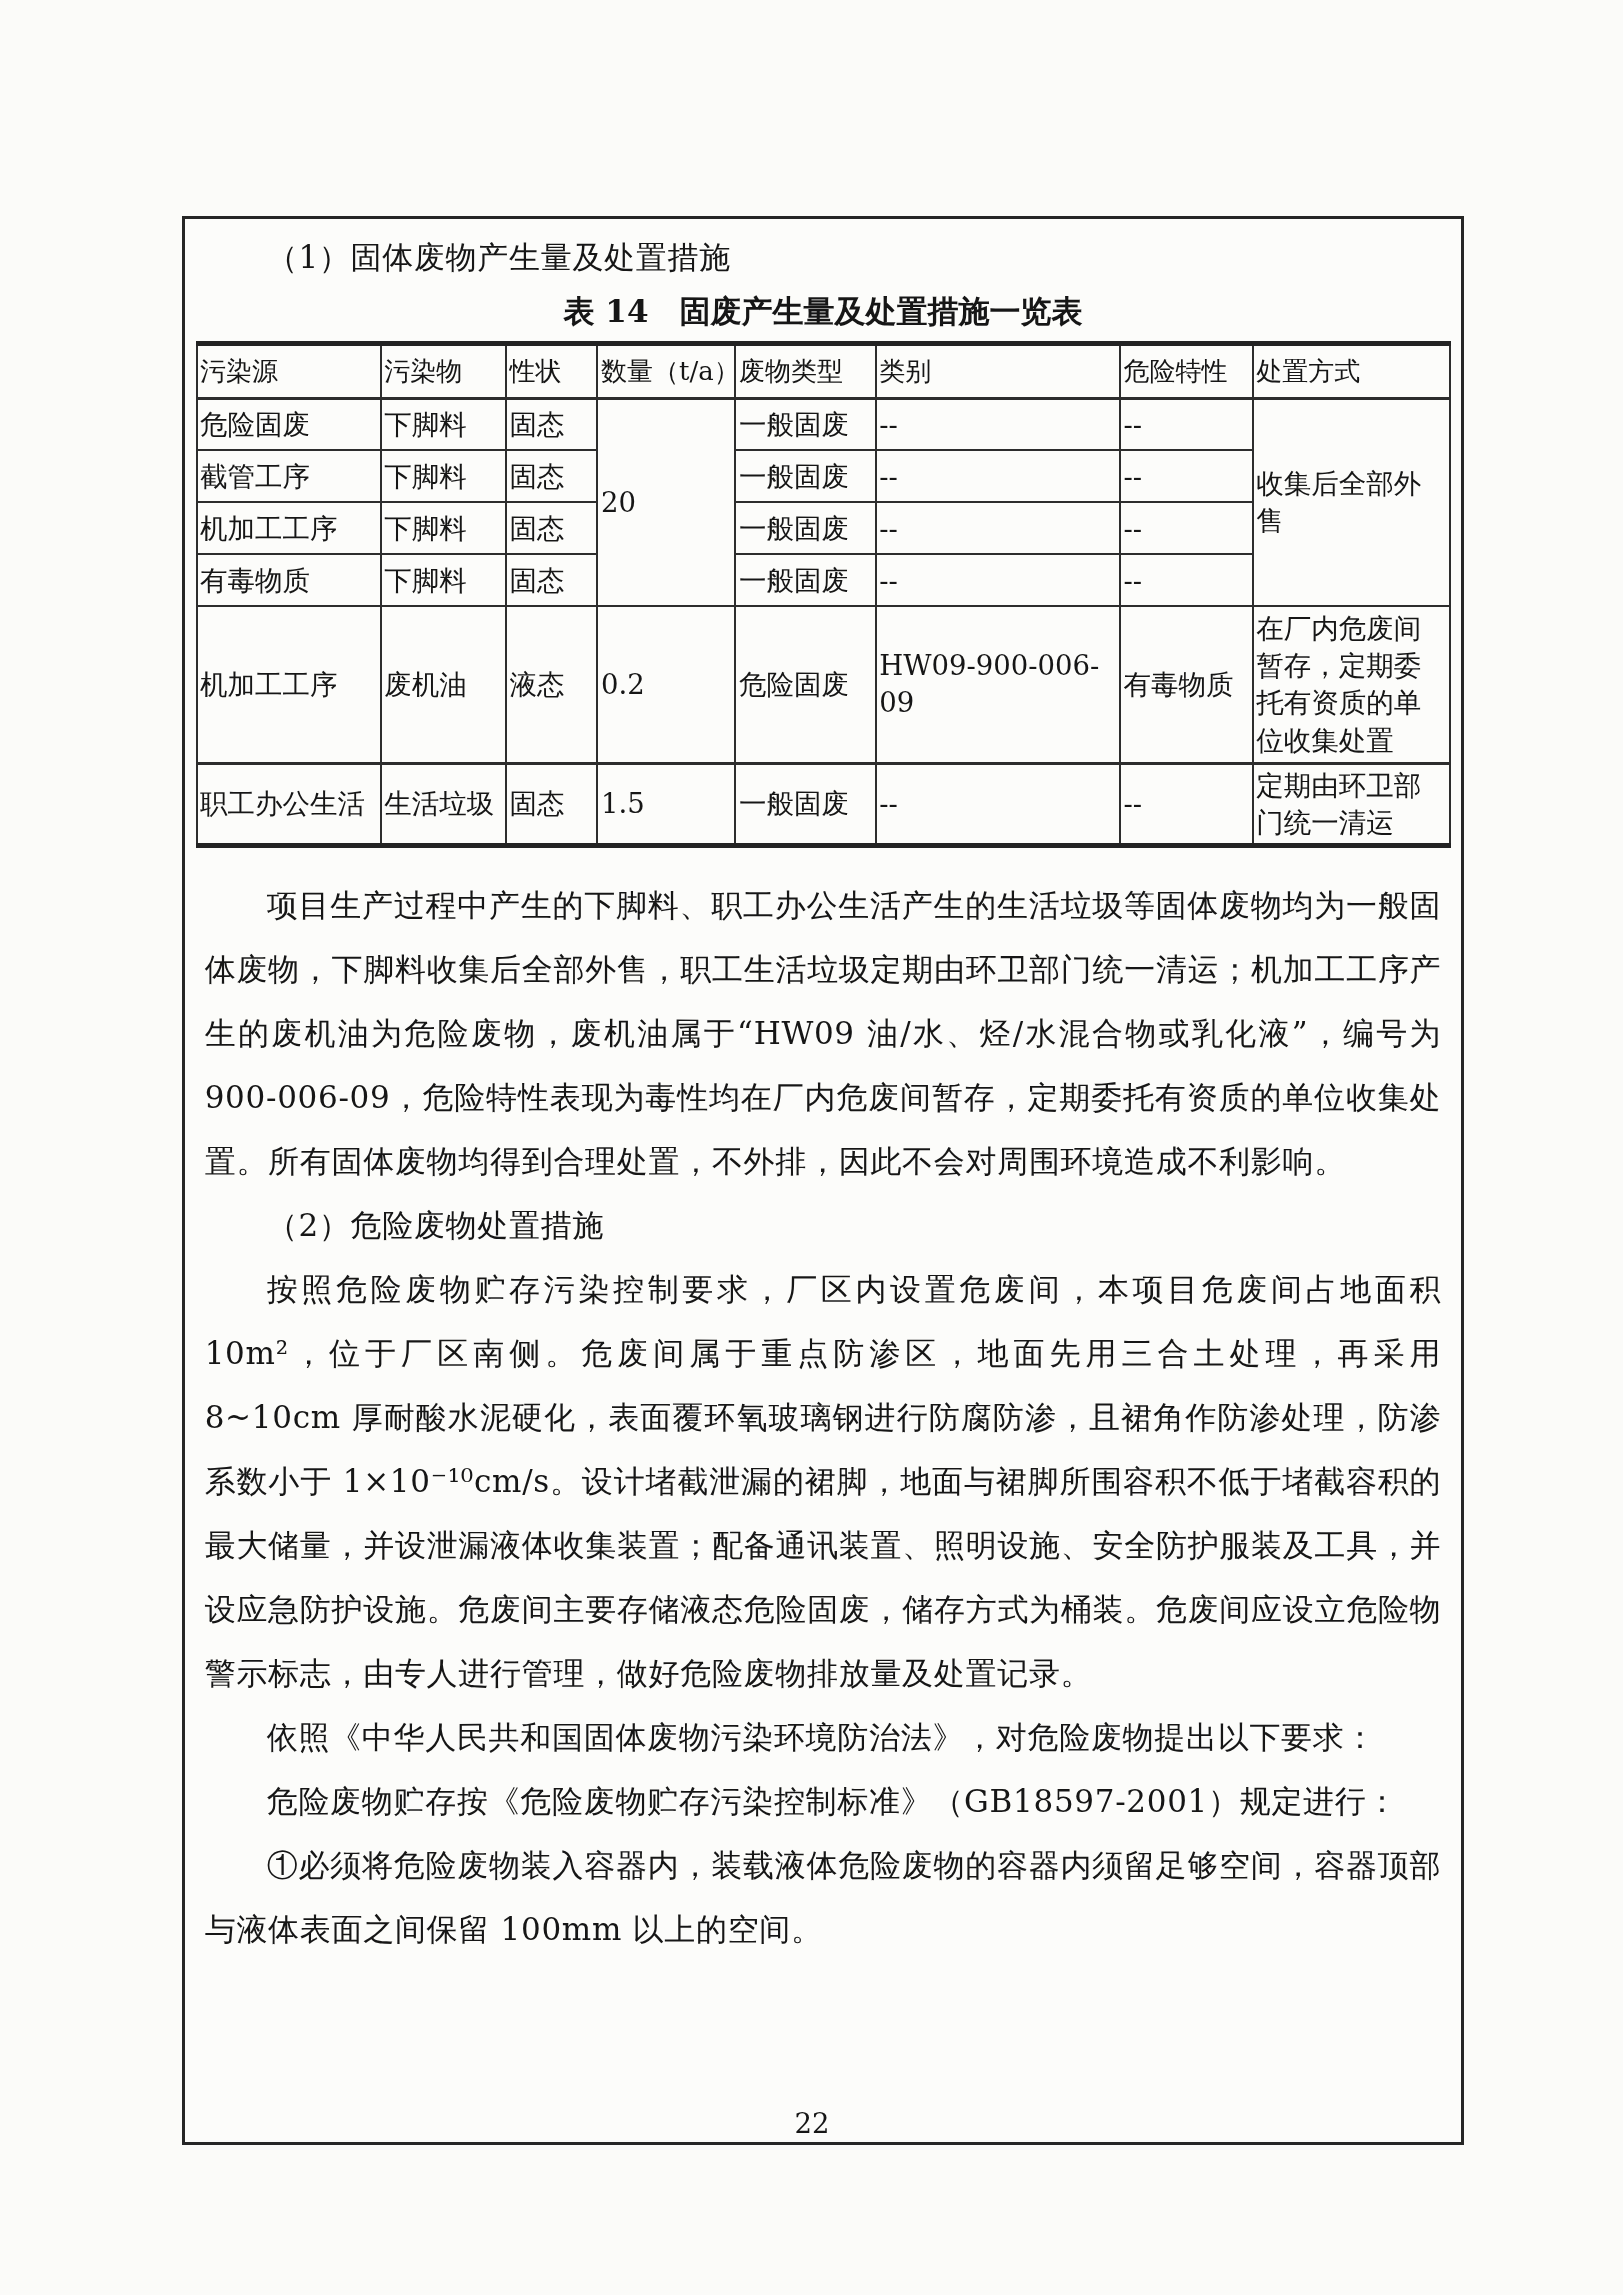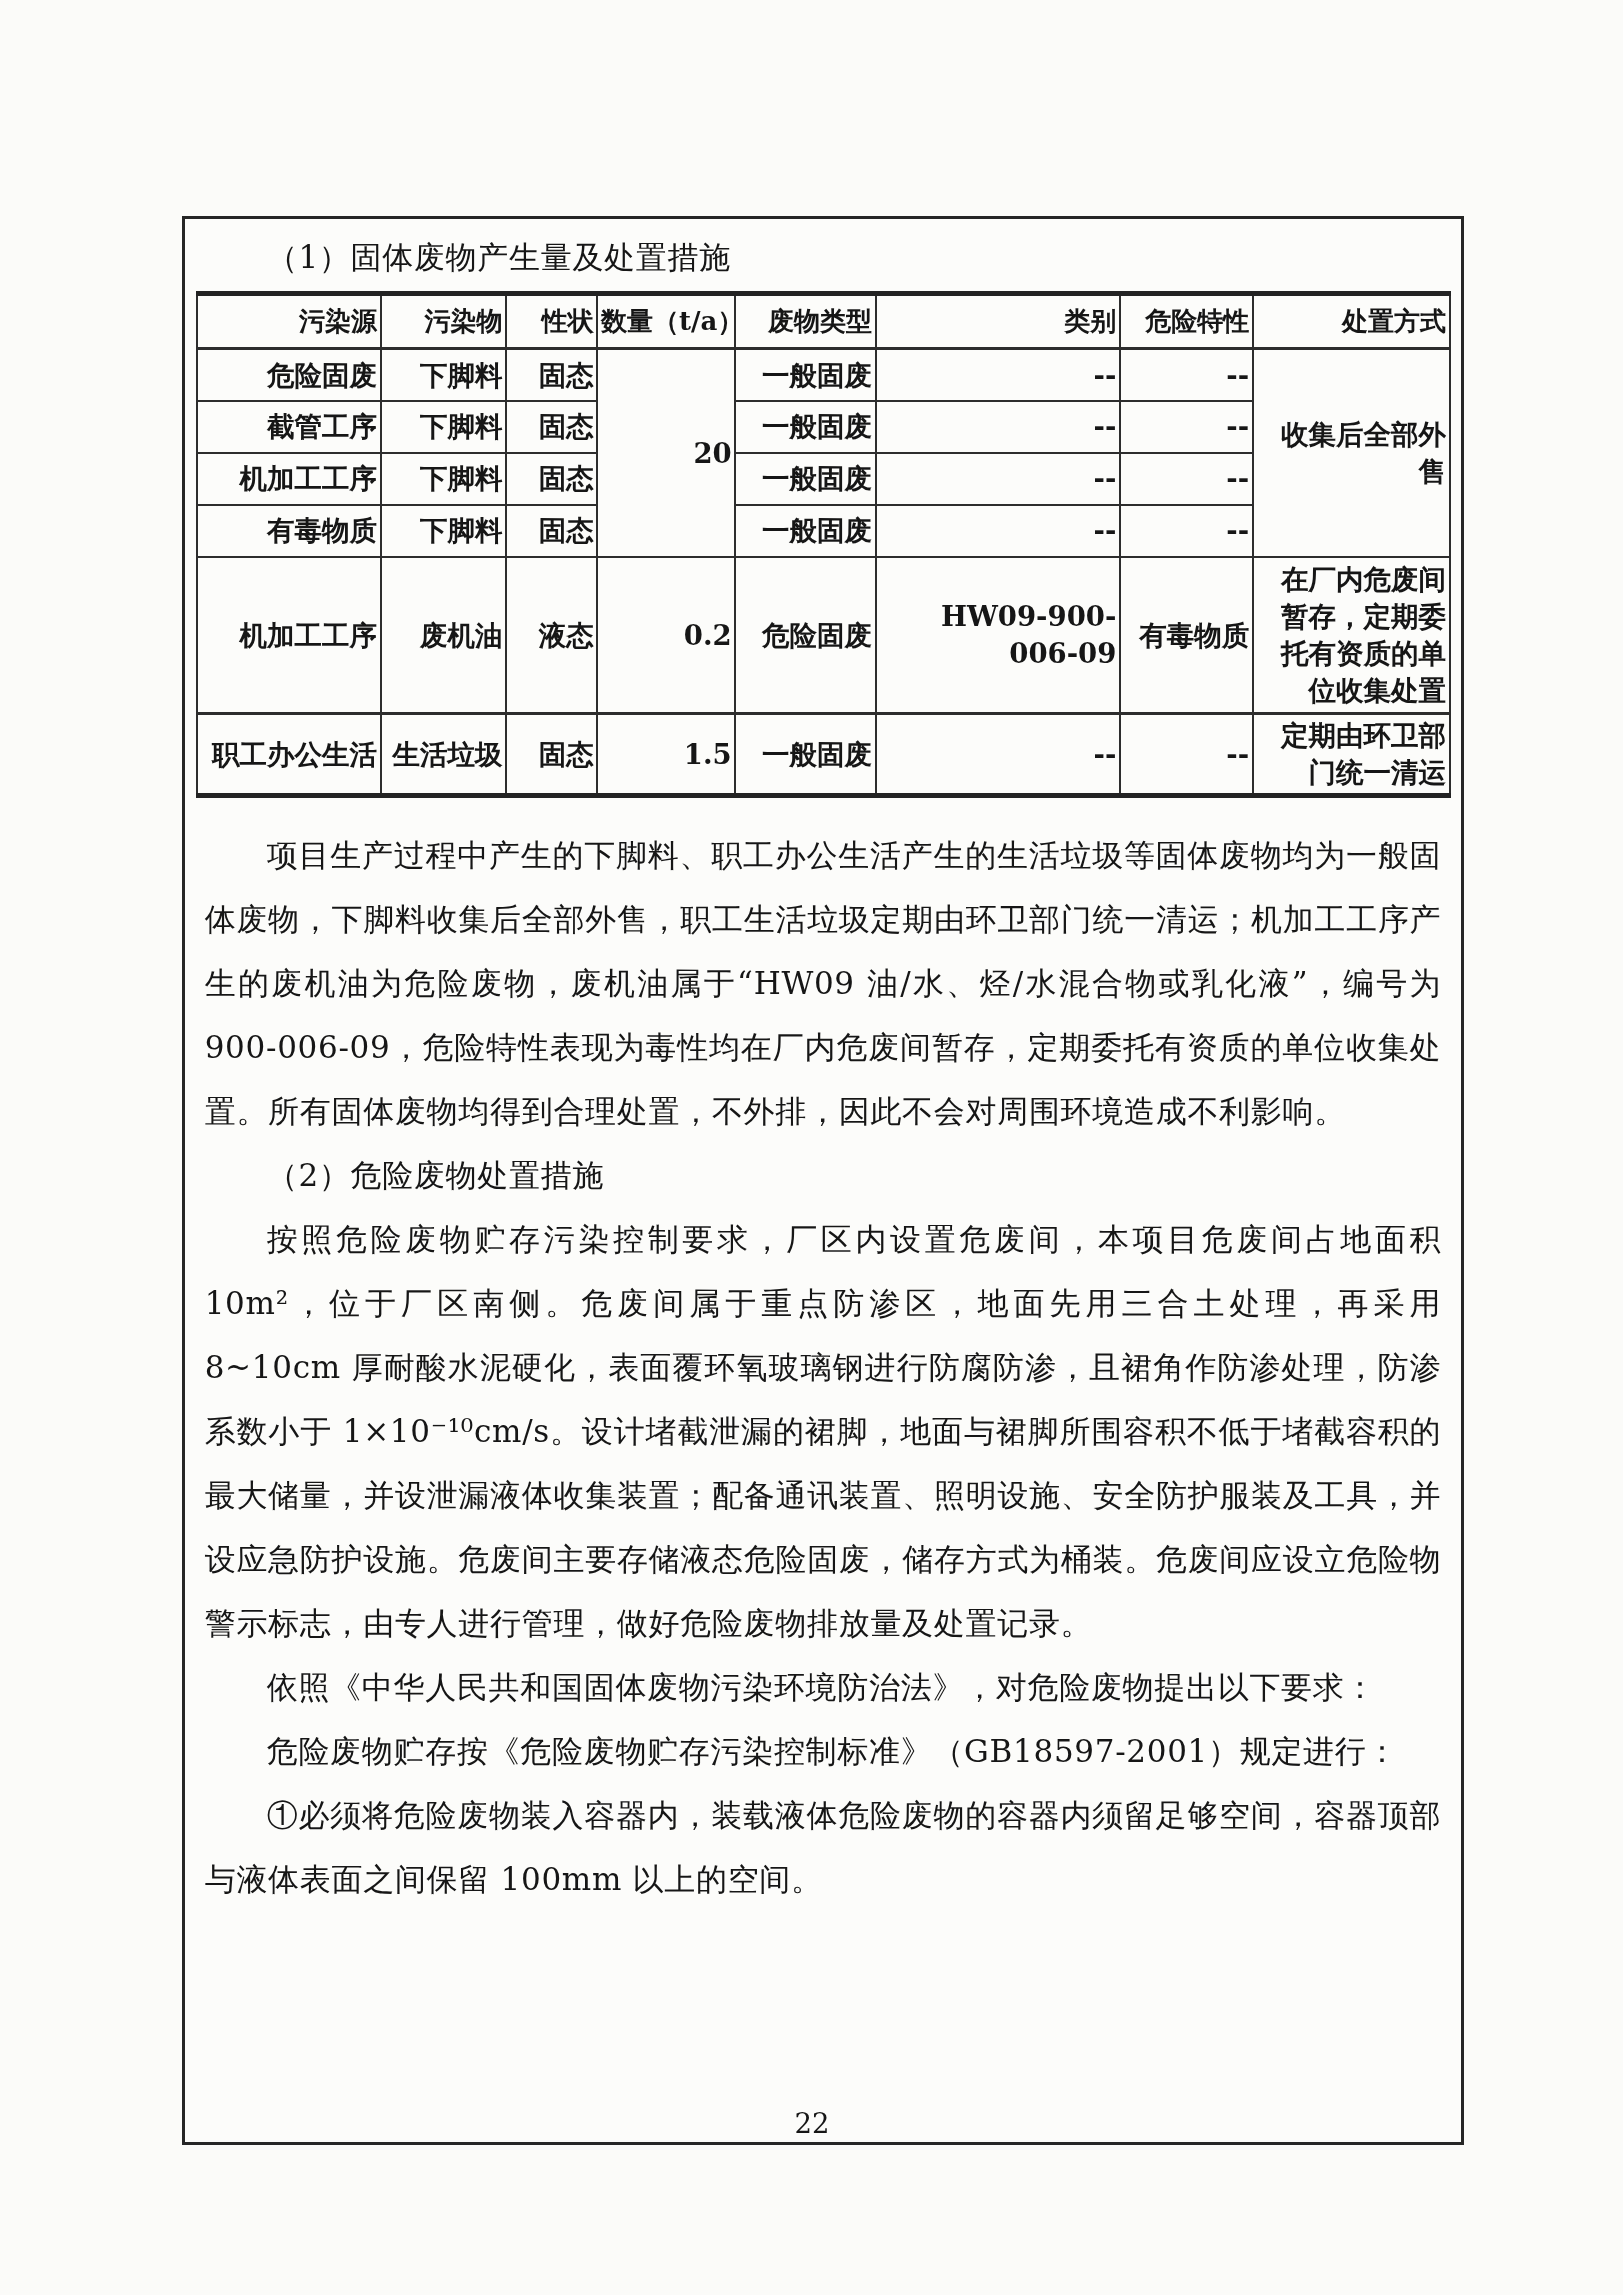--- a/index.html
+++ b/index.html
@@ -44,22 +44,22 @@
   table.waste-table {
     width: 100%;
     border-collapse: collapse;
     table-layout: fixed;
     margin-top: 5.2px;
     border-top: 5.9px solid #232323;
     border-bottom: 5.9px solid #232323;
   }
   .waste-table th, .waste-table td {
     border: 2px solid #2d2d2d;
-    font-weight: bold;
-    text-align: right;
+    font-weight: normal;
+    text-align: left;
     vertical-align: middle;
     font-size: 27.5px;
     padding: 1.3px 2.6px;
     overflow: hidden;
     line-height: 1.35;
   }
   .waste-table th {
     font-size: 26px;
     white-space: nowrap;
     height: 55px;
@@ -90,20 +90,23 @@
   }
 </style>
 </head>
 <body>
 
 <div class="page">
   <div class="content-box">
 
     <p class="section-heading">（1）固体废物产生量及处置措施</p>
 
+    <div class="table-caption">
+      <span class="caption-label">表 14</span><span>固废产生量及处置措施一览表</span>
+    </div>
 
     <table class="waste-table">
       <colgroup>
         <col style="width:14.7%">
           <col style="width:10.0%">
           <col style="width:7.3%">
           <col style="width:11.0%">
         <col style="width:11.2%">
           <col style="width:19.5%">
           <col style="width:10.6%">

